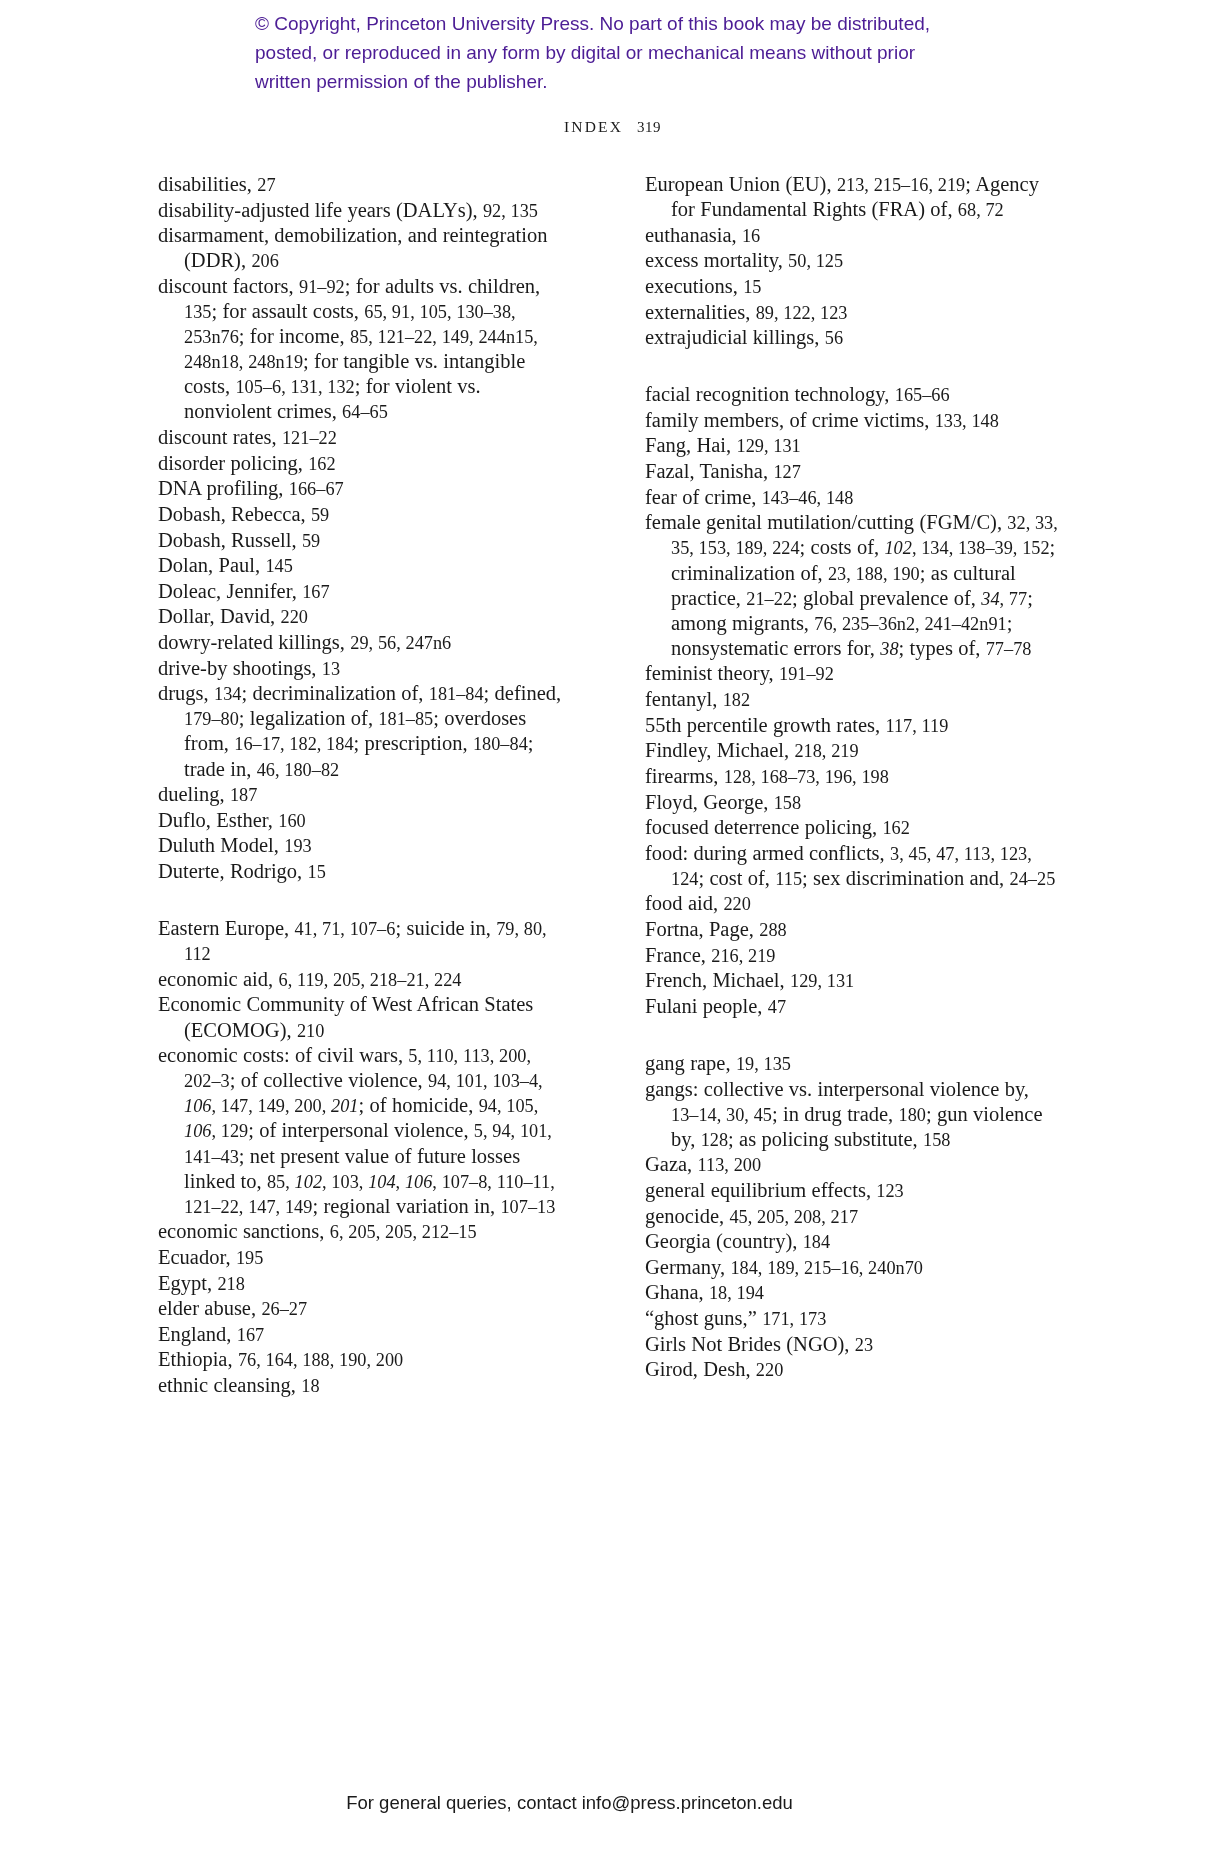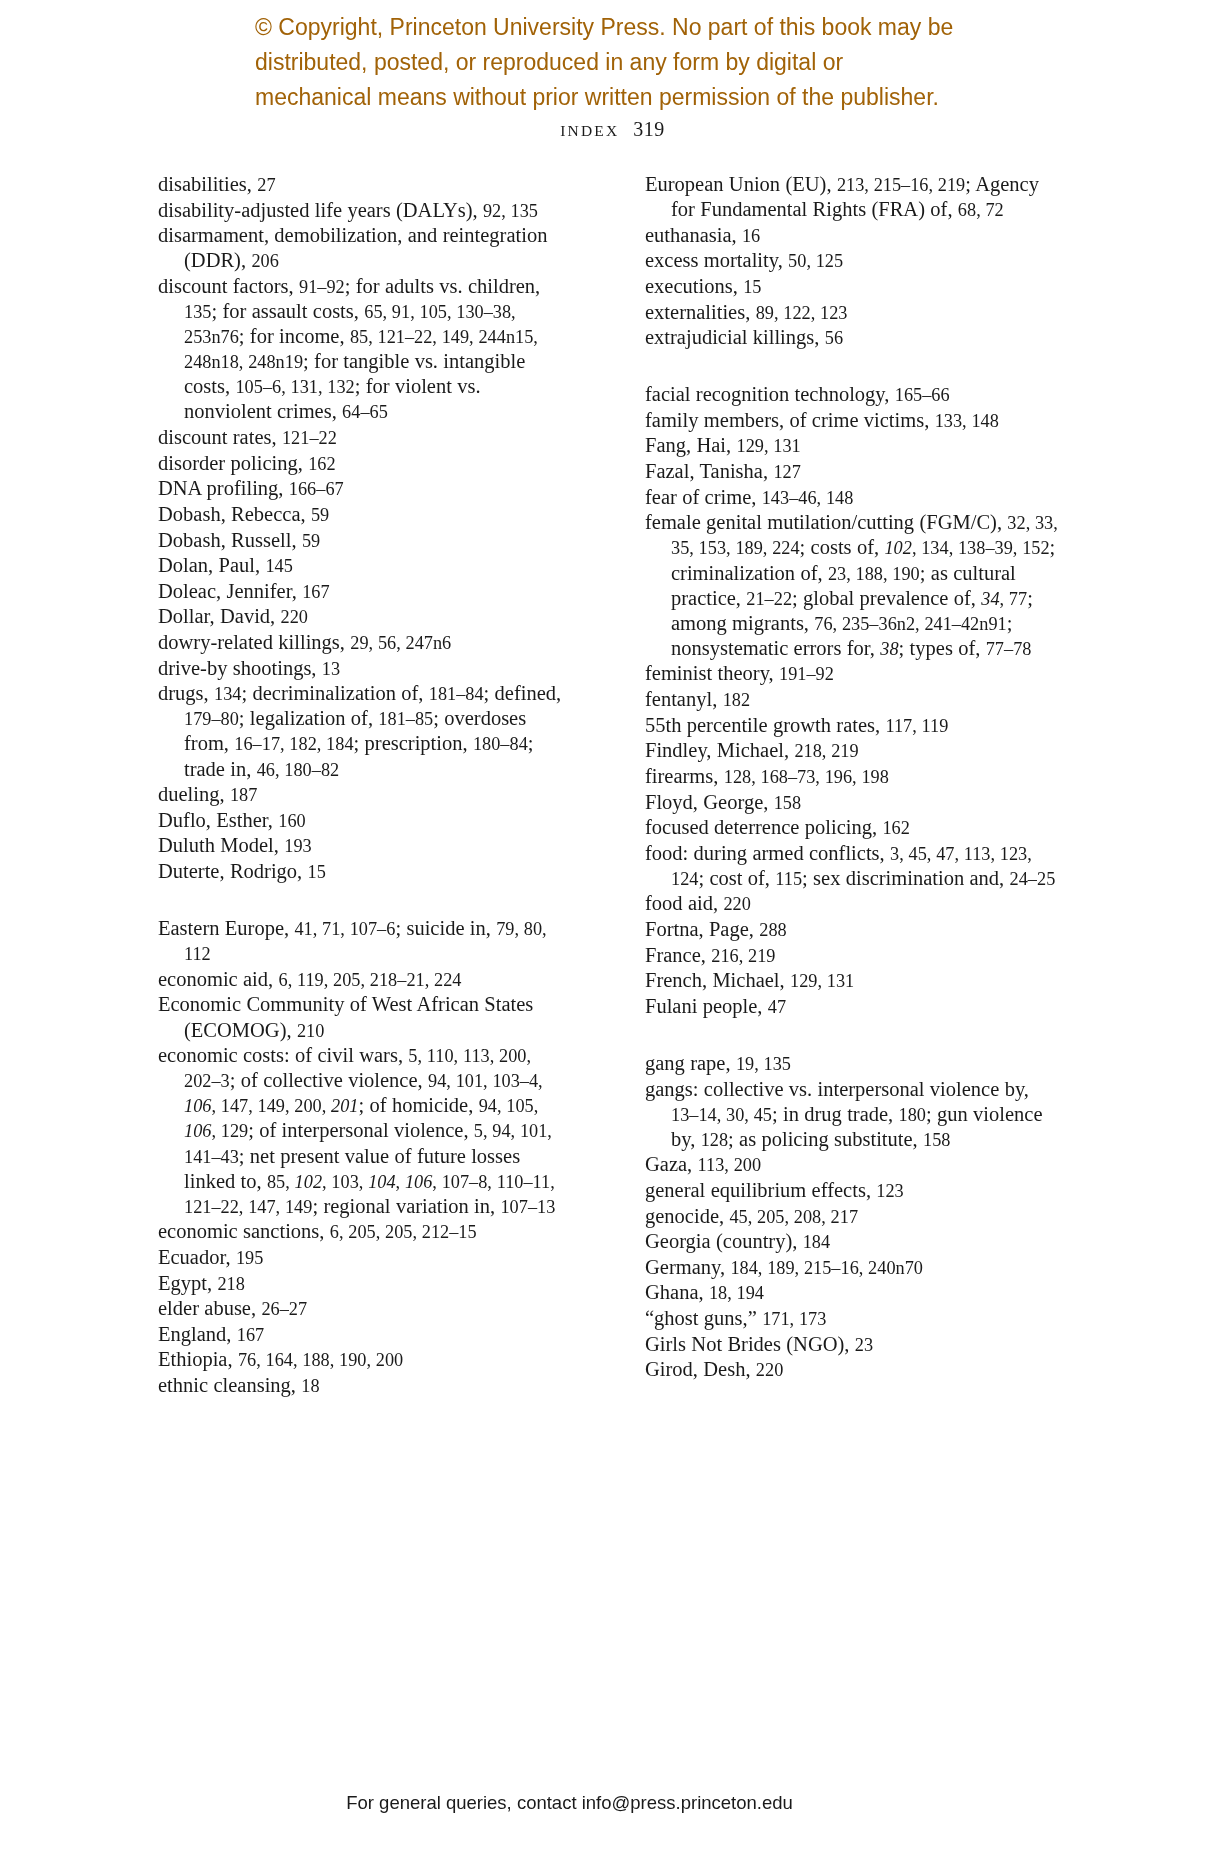--- a/index.html
+++ b/index.html
@@ -18,40 +18,40 @@
   .page {
     position: absolute;
     inset: 0;
   }
   .copyright {
     position: absolute;
     top: 10px;
     left: 255px;
     width: 700px;
     font-family: "Liberation Sans", sans-serif;
-    font-size: 23px;
+    font-size: 19px;
     line-height: 1.52;
-    color: #a16207;
+    color: #4c1d95;
     text-align: left;
   }
   .running-head {
     position: absolute;
     top: 118px;
     left: 0;
     width: 1225px;
     text-align: center;
     font-family: "Liberation Serif", serif;
     font-size: 15.5px;
     letter-spacing: 2.2px;
     color: #1a1a1a;
   }
   .running-head .folio {
     letter-spacing: 0.5px;
     margin-left: 14px;
-    font-size: 20px;
+    font-size: 15px;
   }
   .columns {
     position: absolute;
     top: 172px;
     left: 158px;
     width: 900px;
     display: flex;
     gap: 74px;
   }
   .column {

